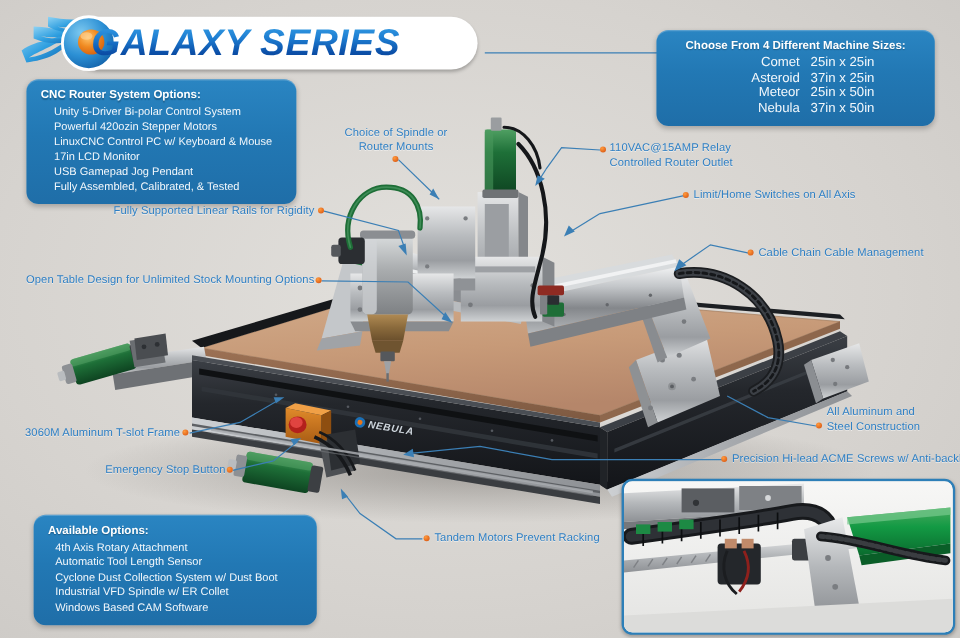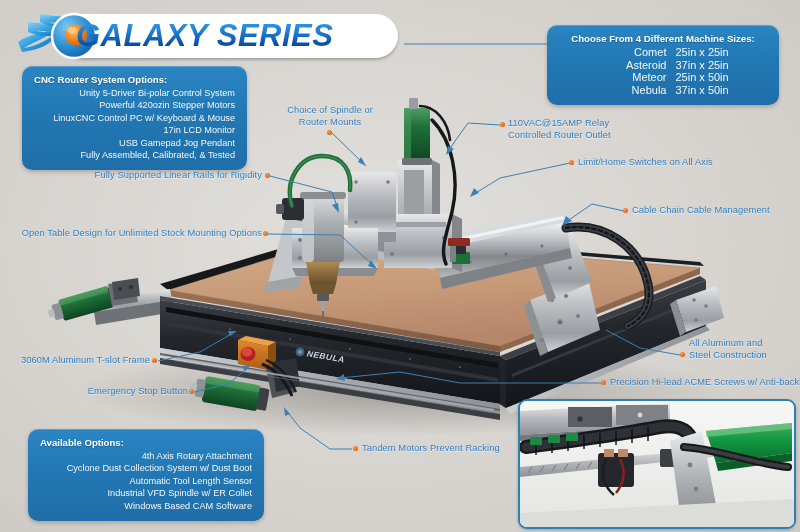--- a/index.html
+++ b/index.html
@@ -41,21 +41,21 @@
     color:#ffffff;
     padding:7px 12px 9px 12px;
     box-sizing:border-box;
   }
   .panel .p-title{
     font-weight:bold;font-size:9.6px;line-height:13px;
     color:#ffffff;margin-bottom:1px;
     text-shadow:0 1px 1px rgba(0,0,0,.28);
   }
   .panel ul{list-style:none;margin:0;padding:0 0 0 11px;}
-  .panel li{font-size:9.2px;line-height:12.4px;color:#f2f7fb;white-space:nowrap;text-align:right;}
+  .panel li{font-size:9.2px;line-height:12.4px;color:#f2f7fb;white-space:nowrap;}
   
   .sizes{margin:0;padding:0;border-collapse:collapse;width:100%;}
   .sizes td{font-size:11px;line-height:12.6px;color:#f2f7fb;padding:0;}
   .sizes td.n{text-align:right;padding-right:9px;width:56%;}
   .sizes td.v{text-align:left;white-space:nowrap;}
   
   #logo{position:absolute;left:14px;top:8px;width:390px;height:56px;}
   #logoPlate{
     position:absolute;left:46px;top:6px;width:338px;height:44px;
     background:#ffffff;border-radius:22px;
@@ -514,22 +514,22 @@
         <td class="v">37in x 50in</td>
       </tr>
     </tbody>
       </table>
   </div>
 
   <div class="panel" id="options" style="left:28px;top:429px;width:236px;">
     <div class="p-title">Available Options:</div>
     <ul style="padding-left:6px;">
       <li>4th Axis Rotary Attachment</li>
+      <li>Automatic Tool Length Sensor</li>
       <li>Cyclone Dust Collection System w/ Dust Boot</li>
-      <li>Automatic Tool Length Sensor</li>
       <li>Industrial VFD Spindle w/ ER Collet</li>
       <li>Windows Based CAM Software</li>
     </ul>
   </div>
 
   <div class="lbl center" style="left:266px;top:105px;width:128px;">
     <div>Choice of Spindle or</div>
     <div>Router Mounts</div>
   </div>
   <div class="dot" style="left:327px;top:130px;"></div>

